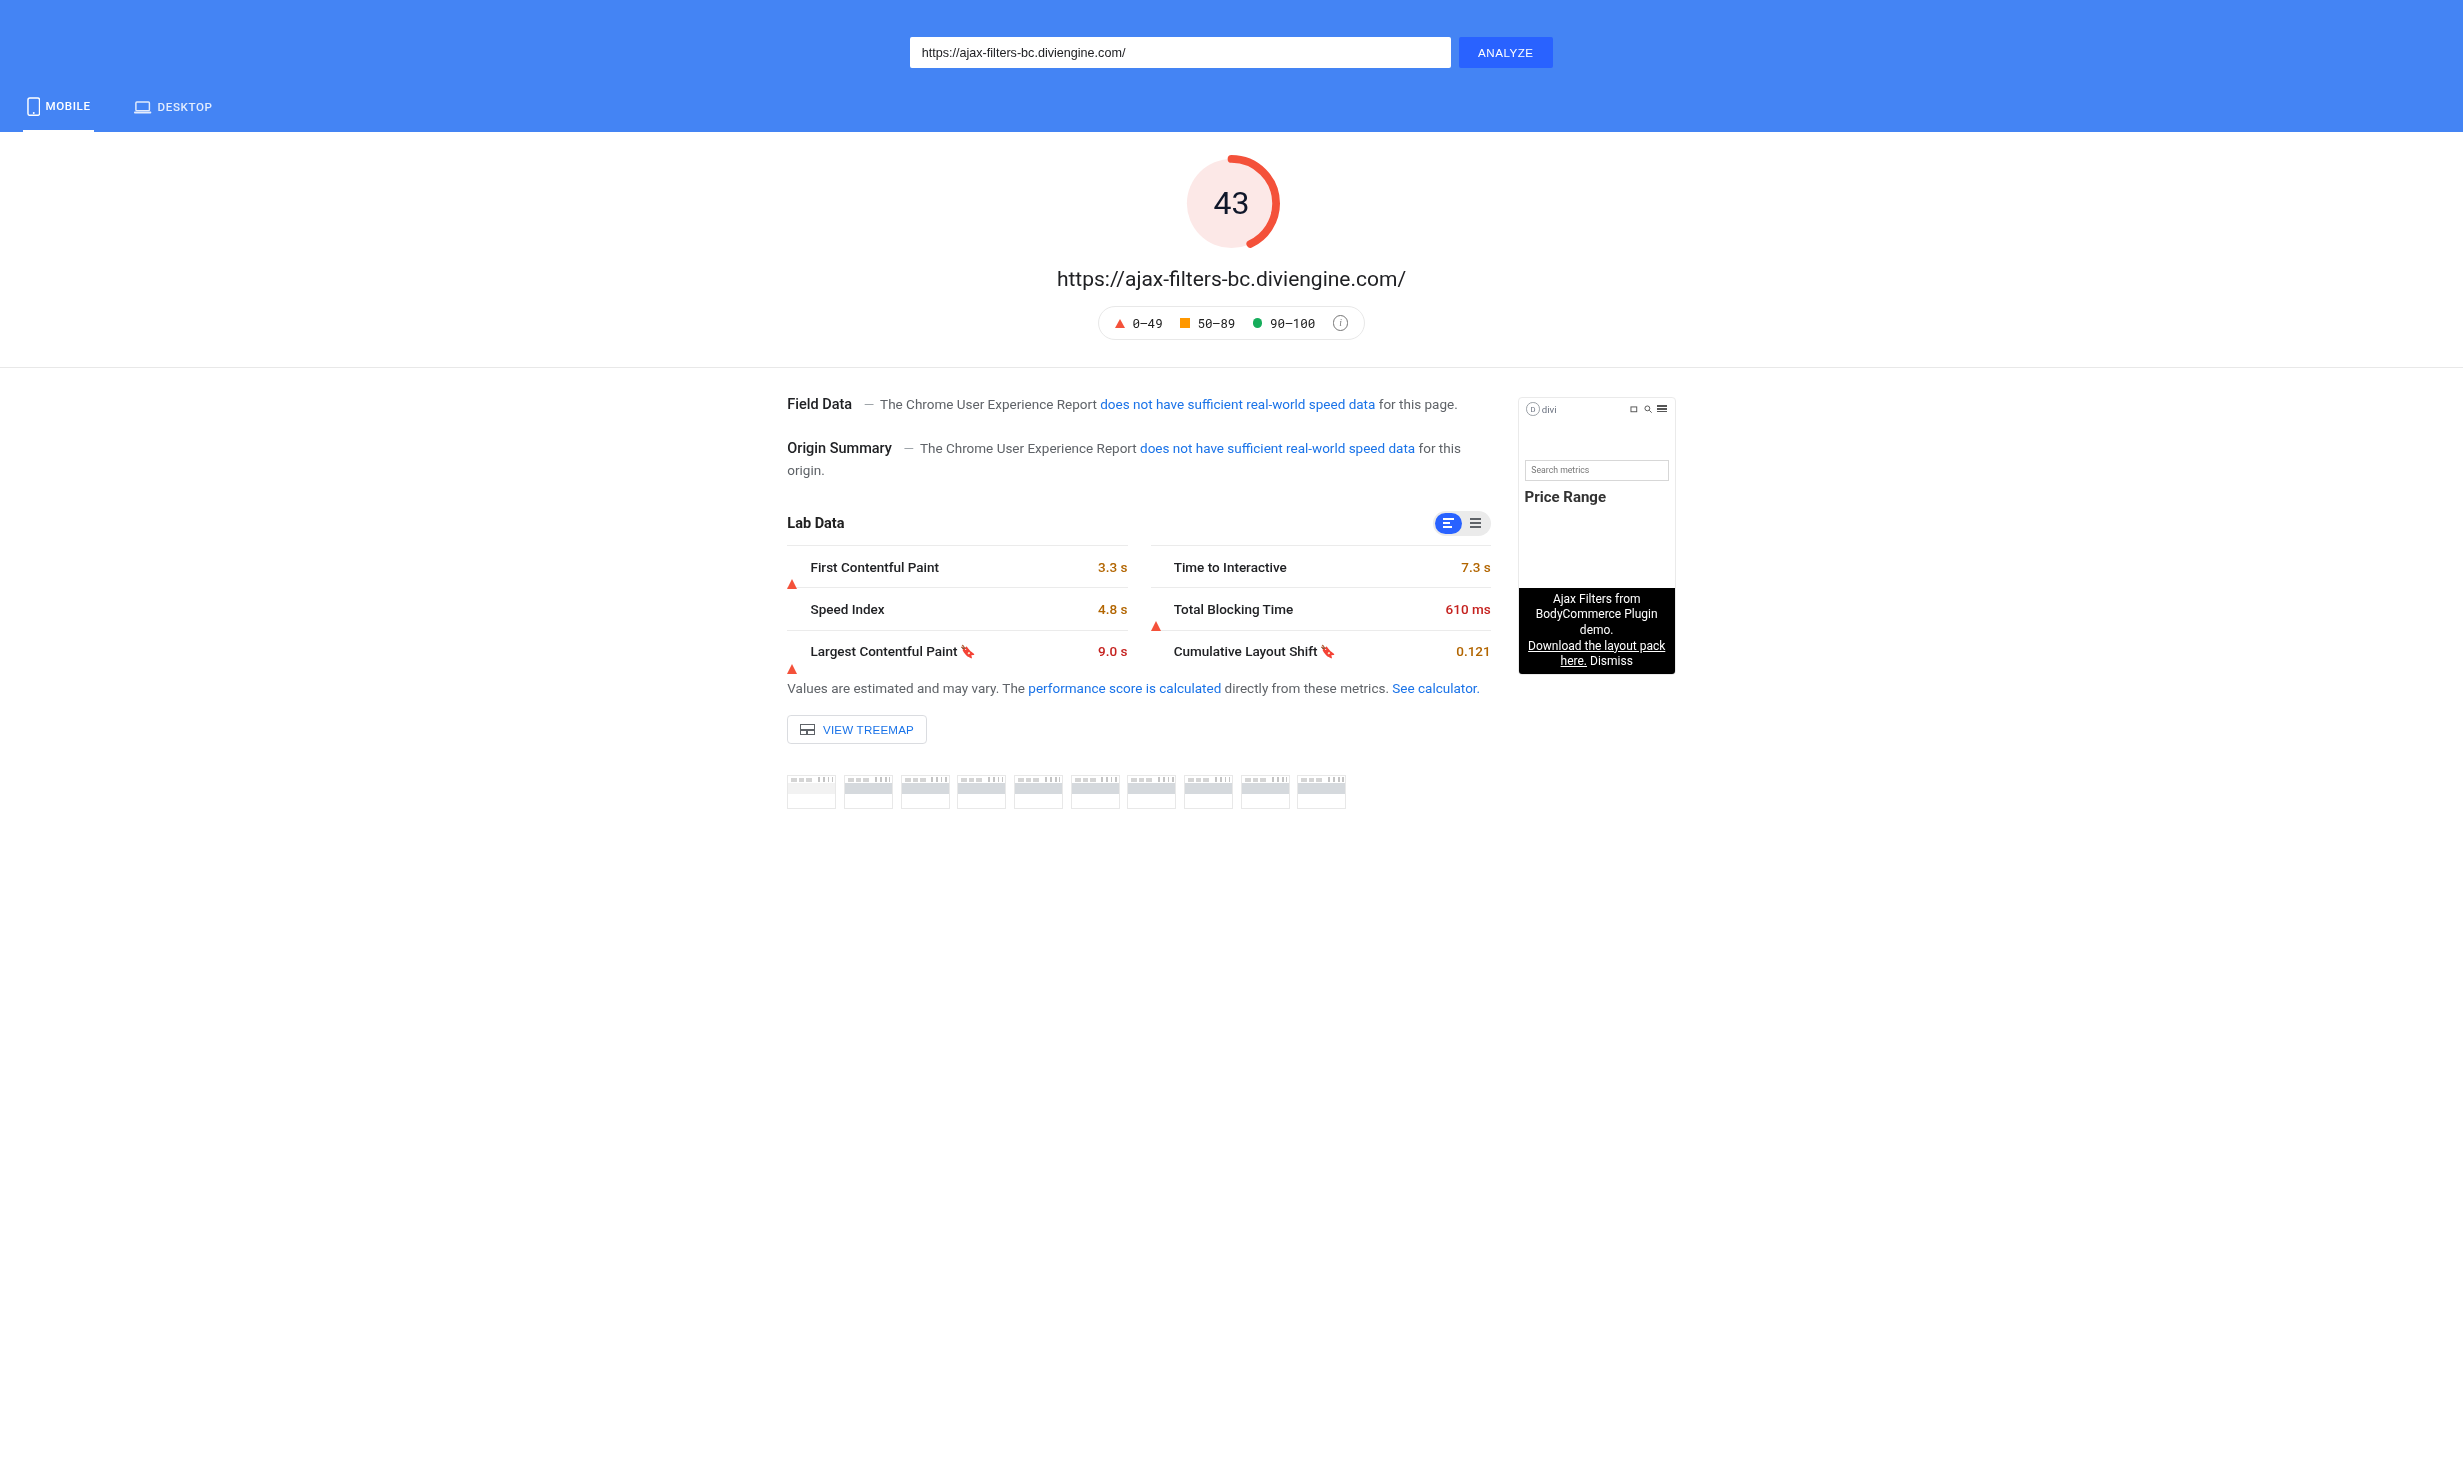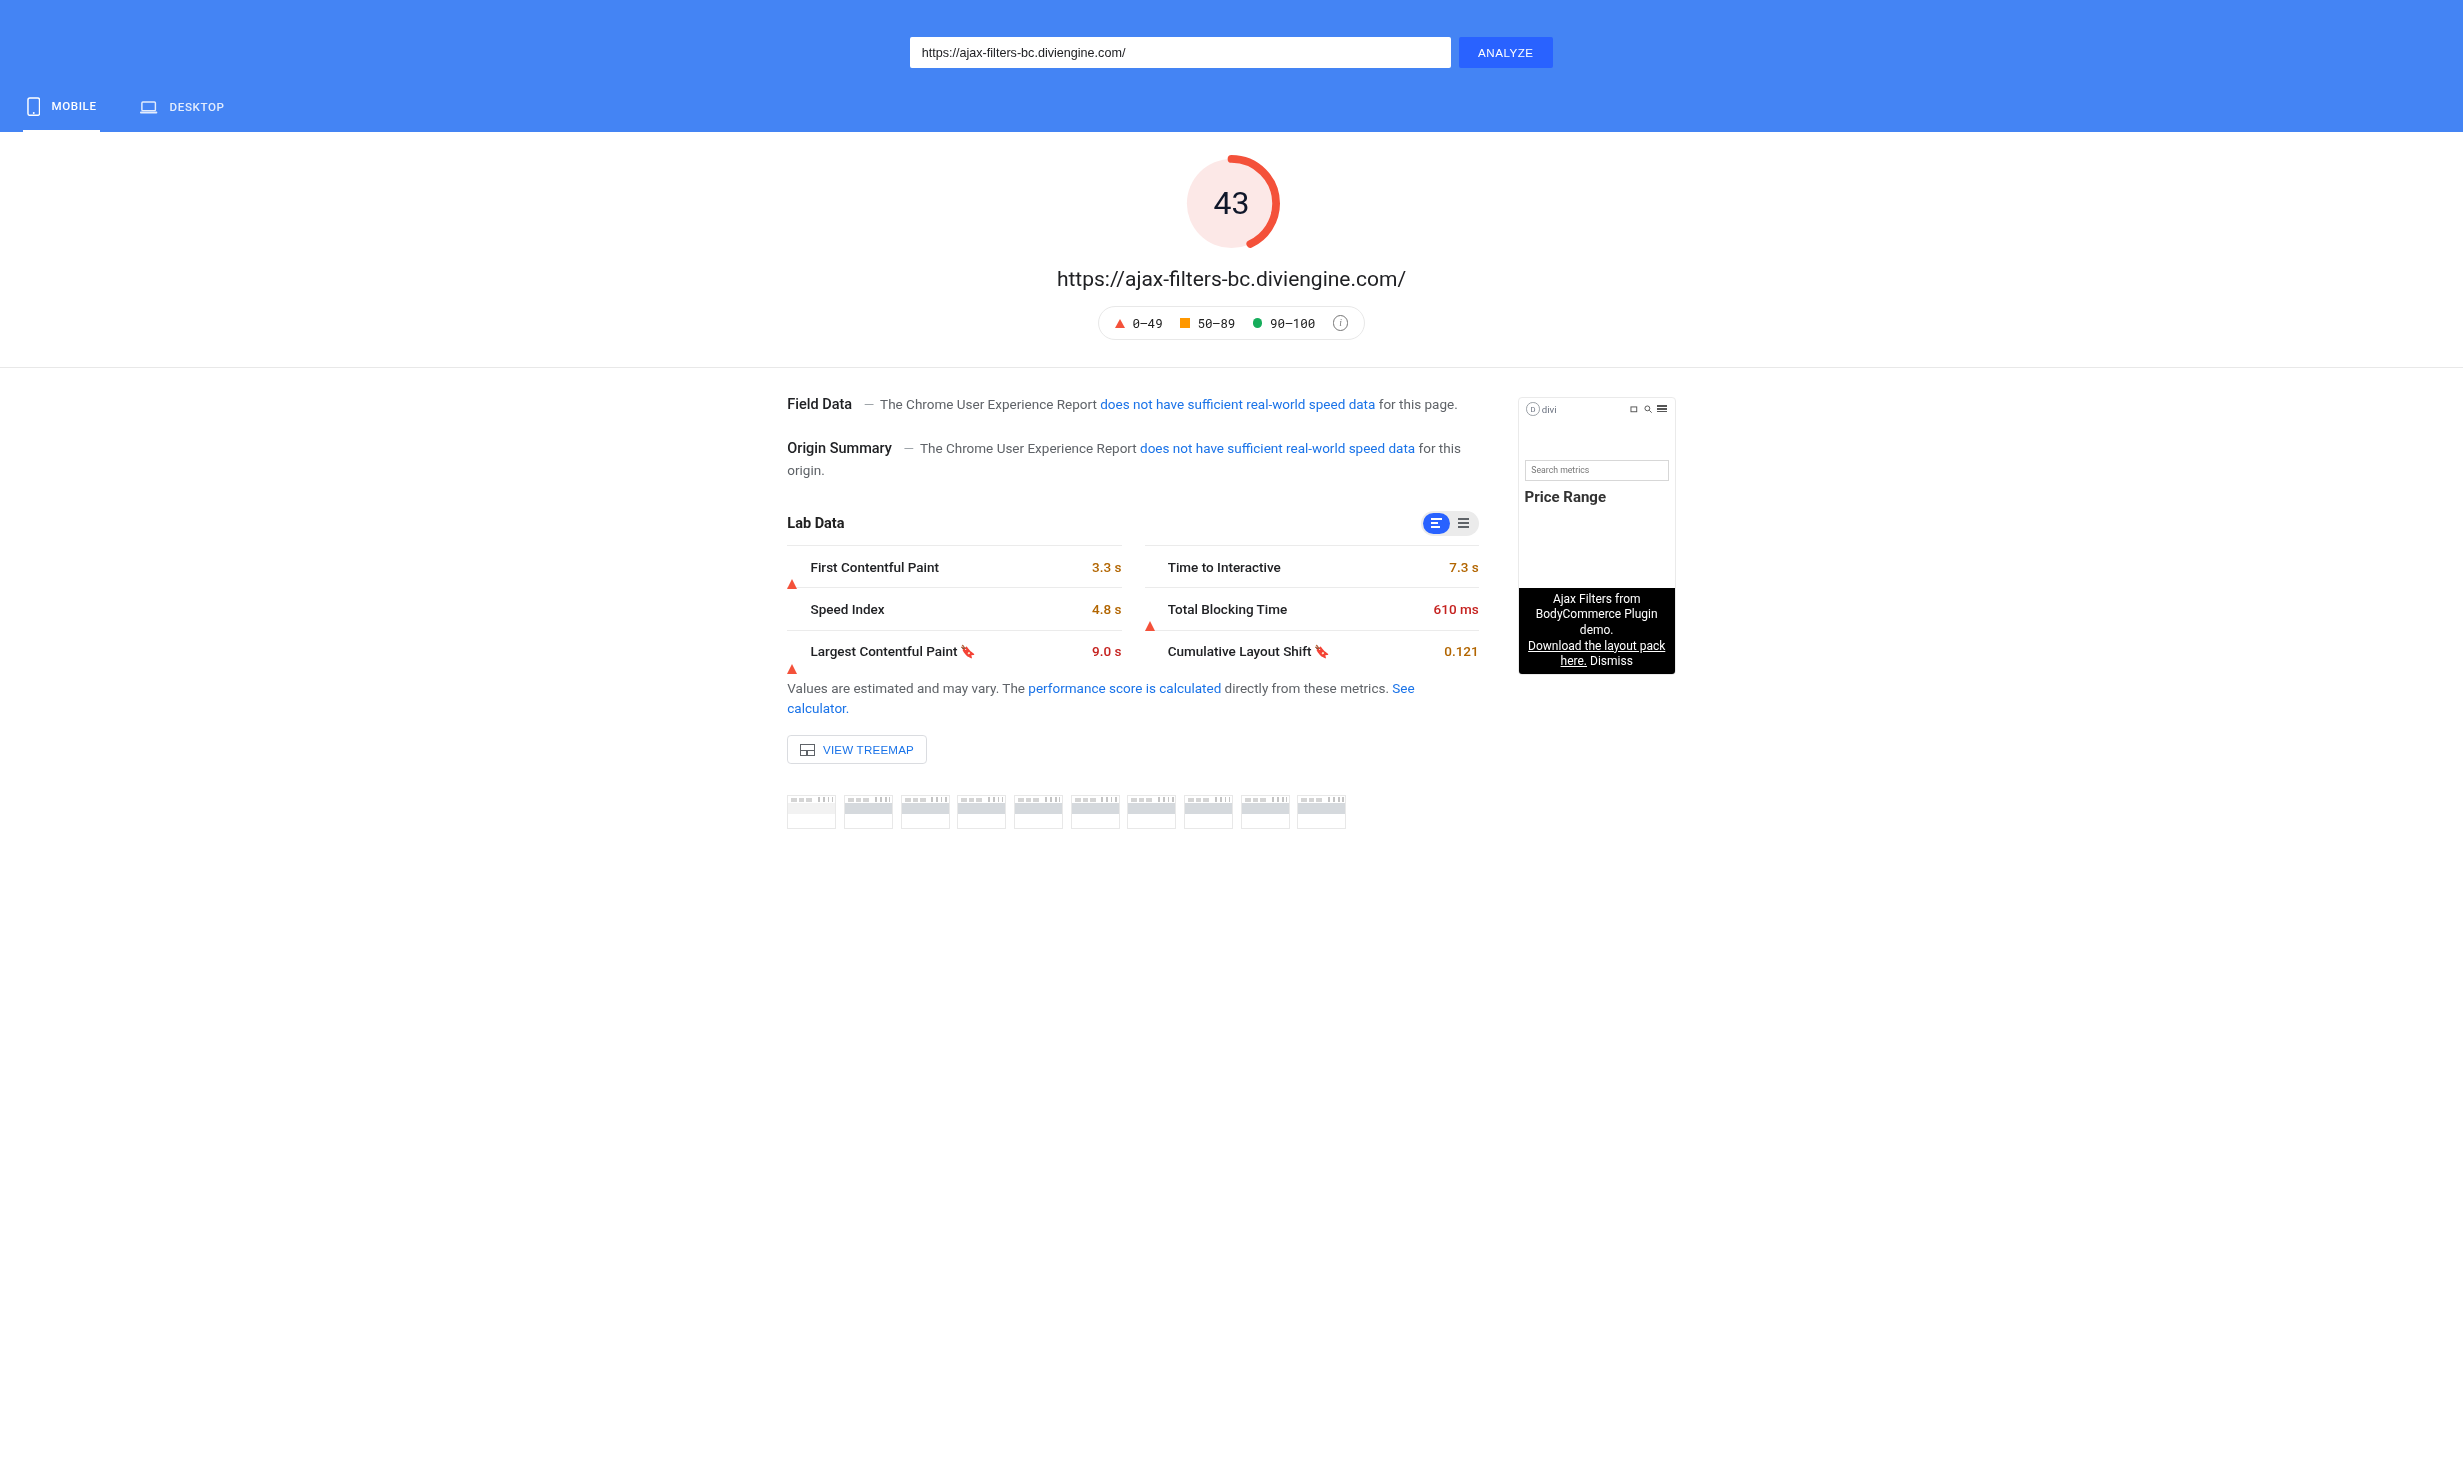--- a/index.html
+++ b/index.html
@@ -23,21 +23,21 @@
   .analyze-btn {
     background:#2962ff; color:#fff; border:none;
     height:31px; padding:0 19.3px; font-size:11.6px;
     letter-spacing:0.5px; font-weight:500; cursor:pointer;
     border-radius:1.9px;
   }
   .tabs {
     display:flex; gap:35px; padding:0 23px;
   }
   .tab {
-    display:flex; align-items:center; gap:11px;
+    display:flex; align-items:center; gap:5px;
     font-size:11.6px; letter-spacing:0.6px; font-weight:500;
     padding:5.8px 3.9px 13.5px;
     cursor:pointer; opacity:.85;
   }
   .tab.active { border-bottom:2.9px solid #fff; opacity:1; }
   .tab-icon { display:inline-flex; }
   .main { width:100%; }
   .score-area { text-align:center; padding:23px 0 27px; border-bottom:1px solid #e8e8e8; }
   .gauge {
     position:relative; width:97px; height:97px; margin:0 auto 15.4px;
@@ -62,21 +62,21 @@
   .sq { width:9.7px; height:9.7px; background:#ff9800; }
   .dot { width:9.7px;height:9.7px; background:#16ad5b; border-radius:50%; }
   .info-icon {
     width:15.4px;height:15.4px;border-radius:50%;border:1.4px solid #757575;
     display:inline-flex;align-items:center;justify-content:center;
     font-size:9.7px; font-family:serif; font-style:italic; color:#757575; line-height:1;
     cursor:pointer;
   }
 
   .content {
-    display:flex; gap:39px;
+    display:flex; gap:27px;
     max-width:927px; margin:0 auto; padding:25px 19.3px 39px;
   }
   .left { flex:1; }
   .right { width:158px; flex-shrink:0; padding-top:3.9px; }
 
   .section-text {
     font-size:13.5px; color:#5f6368; line-height:1.6; margin-bottom:21px;
   }
   .section-text b { color:#202124; font-weight:500; font-size:14.5px; margin-right:5.8px;}
   .section-text .link { color:#1a73e8; text-decoration:none; cursor:pointer; }

